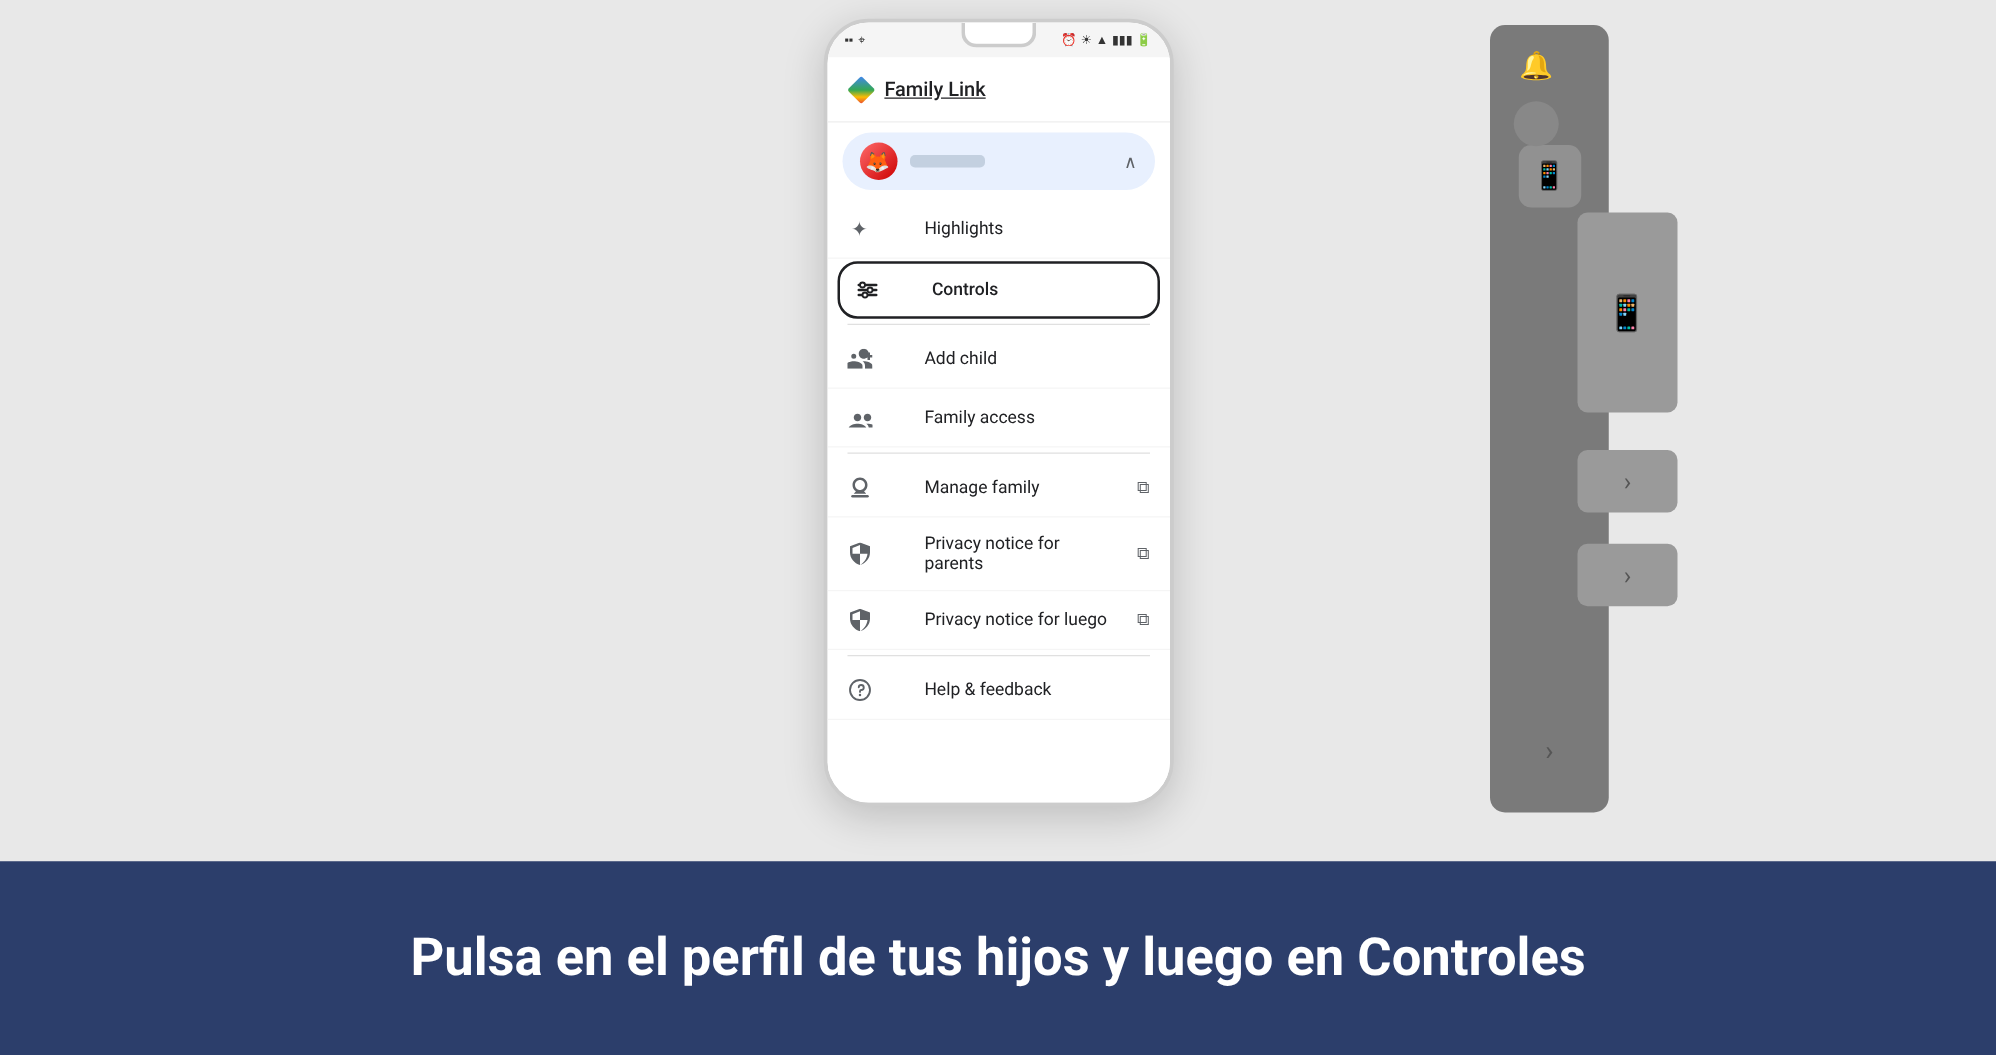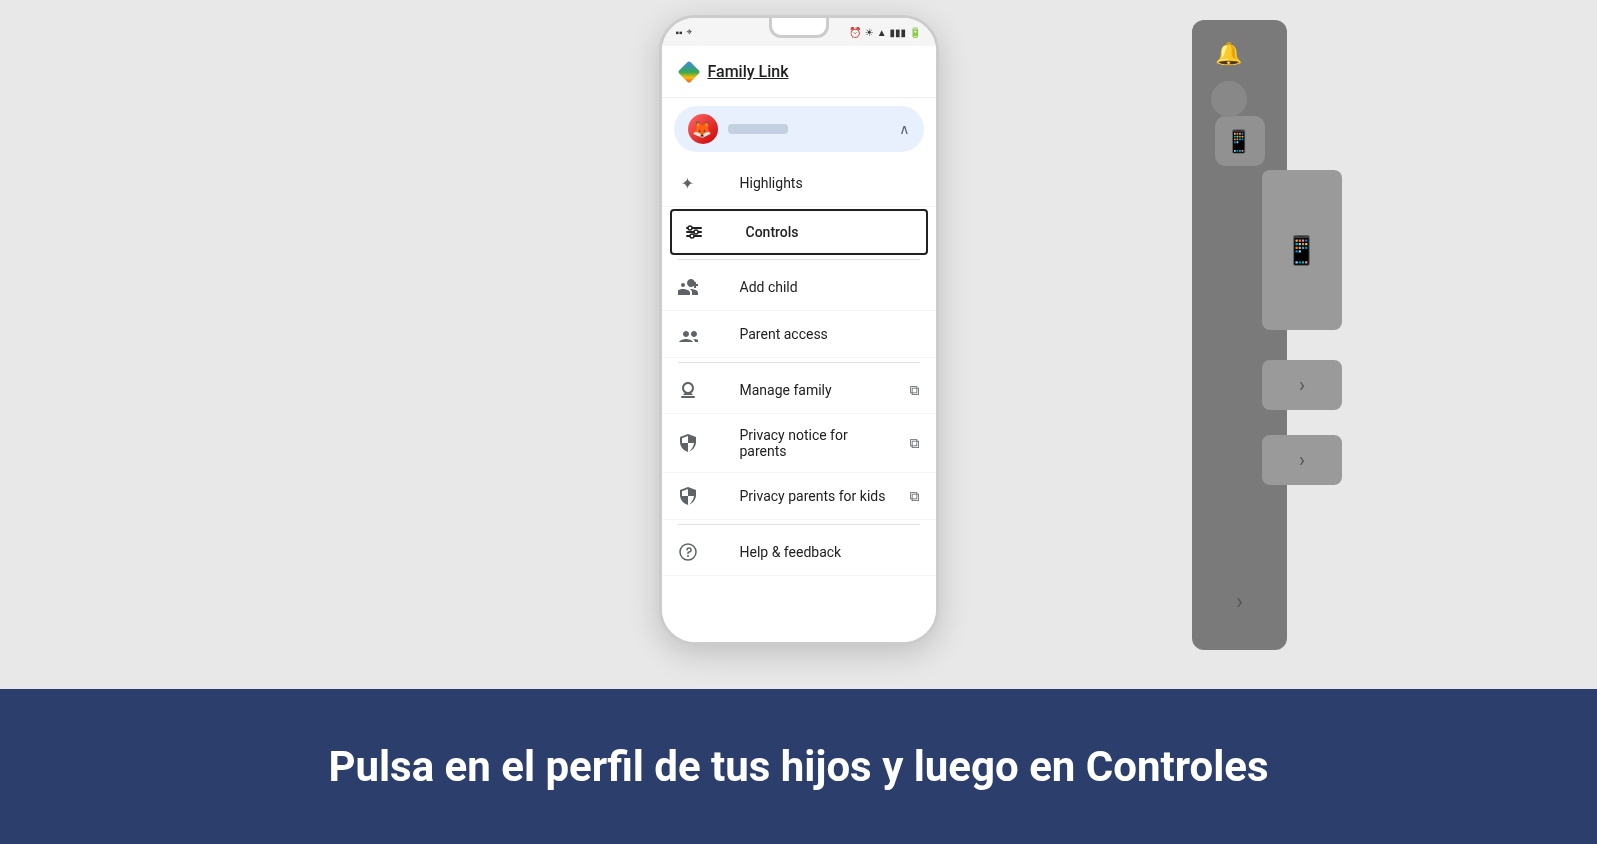--- a/index.html
+++ b/index.html
@@ -208,21 +208,21 @@
       padding: 13px 16px;
       gap: 14px;
       cursor: pointer;
       border-bottom: 1px solid #f5f5f5;
       position: relative;
     }
 
     .menu-item.active {
       background: #ffffff;
       border: 2px solid #202124;
-      border-radius: 4px;
+      border-radius: 16px;
       margin: 2px 8px;
       padding: 11px 12px;
     }
 
     .menu-icon {
       width: 20px;
       height: 20px;
       display: flex;
       align-items: center;
       justify-content: center;
@@ -363,21 +363,21 @@
             </div>
             <span class="menu-label">Add child</span>
           </div>
 
           <div class="menu-item">
             <div class="menu-icon">
               <svg width="20" height="16" viewBox="0 0 20 16" fill="none">
                 <path d="M16 11c1.66 0 2.99-1.34 2.99-3S17.66 5 16 5c-1.66 0-3 1.34-3 3s1.34 3 3 3zm-8 0c1.66 0 2.99-1.34 2.99-3S9.66 5 8 5C6.34 5 5 6.34 5 8s1.34 3 3 3zm0 2c-2.33 0-7 1.17-7 3.5V18h14v-1.5c0-2.33-4.67-3.5-7-3.5zm8 0c-.29 0-.62.02-.97.05 1.16.84 1.97 1.97 1.97 3.45V18h6v-1.5c0-2.33-4.67-3.5-7-3.5z" fill="#5f6368"></path>
               </svg>
             </div>
-            <span class="menu-label">Parent access</span>
+            <span class="menu-label">Family access</span>
           </div>
 
           <div class="menu-divider"></div>
 
           <div class="menu-item">
             <div class="menu-icon">
               <svg width="18" height="18" viewBox="0 0 18 18" fill="none">
                 <path d="M9 1C5.69 1 3 3.69 3 7c0 2.12 1.1 3.99 2.76 5.09L4 14h10l-1.76-1.91C13.9 10.99 15 9.12 15 7c0-3.31-2.69-6-6-6zM9 11c-2.21 0-4-1.79-4-4s1.79-4 4-4 4 1.79 4 4-1.79 4-4 4z" fill="#5f6368"></path>
                 <rect x="2" y="15" width="14" height="2" rx="1" fill="#5f6368"></rect>
               </svg>
@@ -395,21 +395,21 @@
             <span class="menu-label">Privacy notice for parents</span>
             <span class="menu-external">⧉</span>
           </div>
 
           <div class="menu-item">
             <div class="menu-icon">
               <svg width="16" height="18" viewBox="0 0 16 18" fill="none">
                 <path d="M8 0L0 3v5c0 4.55 3.4 8.74 8 9.93C12.6 16.74 16 12.55 16 8V3L8 0zm0 8.99h6c-.53 4.12-3.28 7.79-6 8.94V9H2V4.3l6-2.25v6.94z" fill="#5f6368"></path>
               </svg>
             </div>
-            <span class="menu-label">Privacy parents for kids</span>
+            <span class="menu-label">Privacy notice for luego</span>
             <span class="menu-external">⧉</span>
           </div>
 
           <div class="menu-divider"></div>
 
           <div class="menu-item">
             <div class="menu-icon">
               <svg width="18" height="18" viewBox="0 0 18 18" fill="none">
                 <circle cx="9" cy="9" r="8" stroke="#5f6368" stroke-width="1.5" fill="none"></circle>
                 <path d="M9 10.5V10c0-.55.45-1 1-1 1.1 0 2-.9 2-2s-.9-2-2-2c-1.05 0-1.96.81-2 1.85" stroke="#5f6368" stroke-width="1.5" stroke-linecap="round" fill="none"></path>

